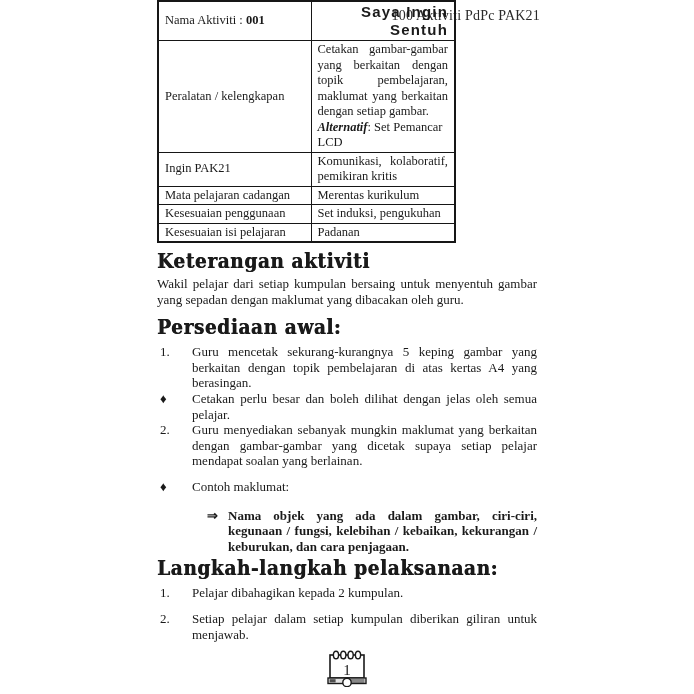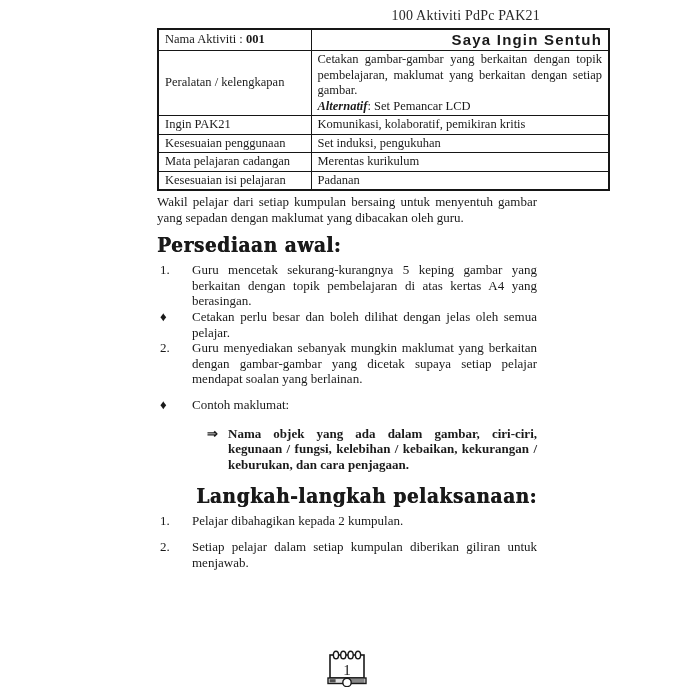--- a/index.html
+++ b/index.html
@@ -15,22 +15,21 @@
     position:absolute; top:8px; right:154px;
     font-size:14px; color:#2a2a2a;
     letter-spacing:0.2px;
   }
   .content {
     position:absolute; left:157px; top:0; width:380px;
   }
   
   table.info-table {
     border-collapse:collapse;
-    width:453px;
-    margin-top:28px;
+    width:299px;
     border:2.5px solid #161616;
   }
   .info-table td {
     border:1.5px solid #161616;
     padding:1px 6px;
     font-size:12.5px;
     line-height:15.5px;
     vertical-align:top;
   }
   .info-table td.lbl { vertical-align:middle; width:153px; }
@@ -50,21 +49,21 @@
     font-weight:bold;
     font-size:18.5px;
     letter-spacing:0.6px;
     transform:scaleY(1.15);
     transform-origin:0 100%;
     white-space:nowrap;
     text-shadow:0.5px 0 0 currentColor;
   }
   .h-keterangan { margin-top:9px; }
   .h-persediaan { margin-top:11px; margin-bottom:5px;text-decoration:underline; }
-  .h-langkah    { margin-top:15px; margin-bottom:5px;text-align:right; }
+  .h-langkah    { margin-top:5px; margin-bottom:5px; }
   
   p.body {
     font-size:13px; line-height:15.6px;
     text-align:justify;
     margin-top:3px;
   }
   .li {
     display:flex;
     font-size:13px; line-height:15.6px;
   }
@@ -99,34 +98,37 @@
       <td>
         <div class="just">Cetakan gambar-gambar yang berkaitan dengan topik pembelajaran, maklumat yang berkaitan dengan setiap gambar.</div>
         <div><span class="ital">Alternatif</span><span>: Set Pemancar LCD</span></div>
       </td>
     </tr>
     <tr>
       <td class="lbl">Ingin PAK21</td>
       <td class="just">Komunikasi, kolaboratif, pemikiran kritis</td>
     </tr>
     <tr>
+      <td class="lbl">Mata pelajaran cadangan</td>
+      <td>Merentas kurikulum</td>
+    </tr>
+    <tr>
       <td class="lbl">Kesesuaian penggunaan</td>
       <td>Set induksi, pengukuhan</td>
-    </tr>
-    <tr>
-      <td class="lbl">Mata pelajaran cadangan</td>
-      <td>Merentas kurikulum</td>
     </tr>
     <tr>
       <td class="lbl">Kesesuaian isi pelajaran</td>
       <td>Padanan</td>
     </tr>
   </tbody>
     </table>
 
+  <div class="h-keterangan">
+    <span class="fancy">Keterangan aktiviti</span>
+  </div>
   <p class="body">Wakil pelajar dari setiap kumpulan bersaing untuk menyentuh gambar yang sepadan dengan maklumat yang dibacakan oleh guru.</p>
 
   <div class="h-persediaan">
     <span class="fancy">Persediaan awal:</span>
   </div>
   <div class="li">
     <span class="mk">1.</span>
     <span class="tx">Guru mencetak sekurang-kurangnya 5 keping gambar yang berkaitan dengan topik pembelajaran di atas kertas A4 yang berasingan.</span>
   </div>
   <div class="li">

